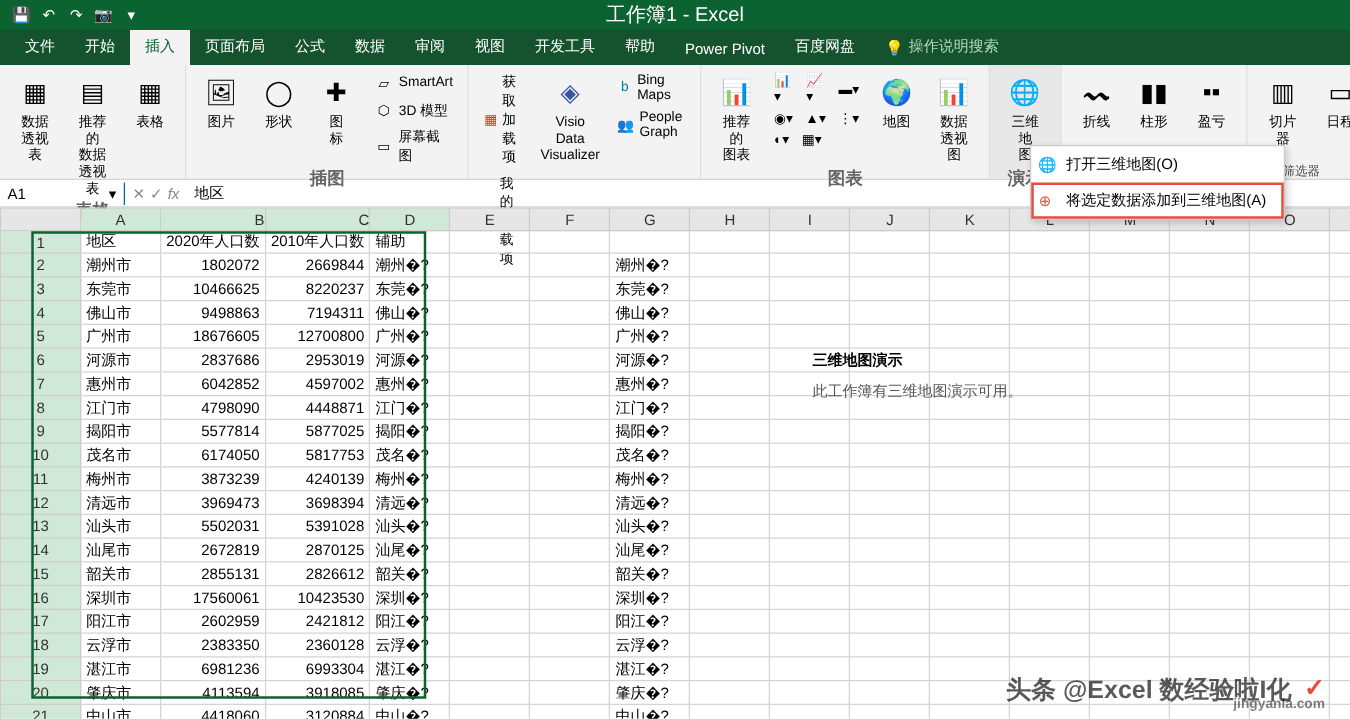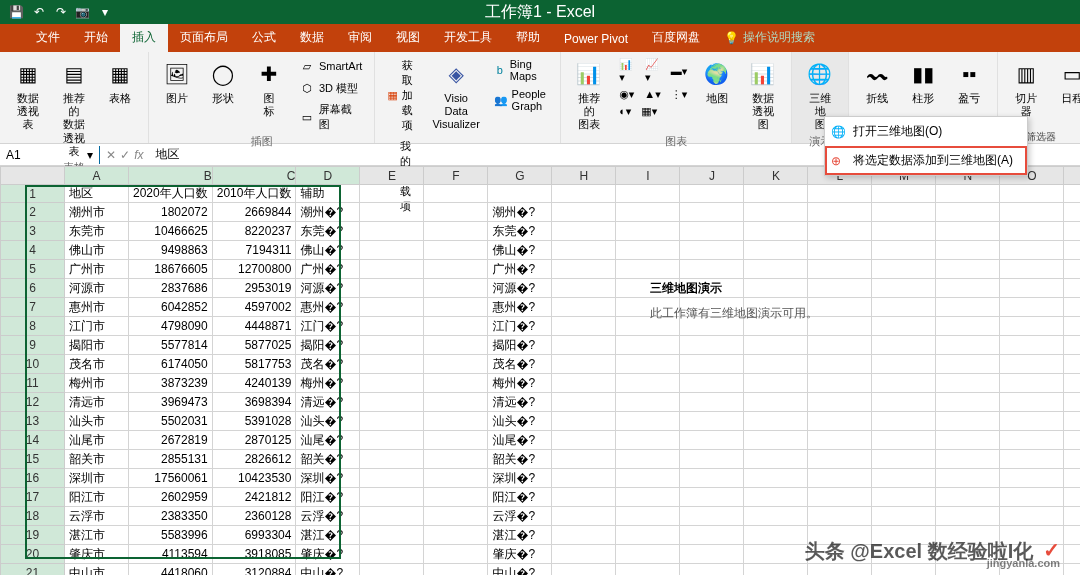--- a/index.html
+++ b/index.html
@@ -3,28 +3,28 @@
 <meta charset="utf-8">
 <style>
 * { box-sizing: border-box; margin: 0; padding: 0; font-family: "Microsoft YaHei", sans-serif; }
 body { background: #fff; width: 1080px; height: 575px; overflow: hidden; font-size: 12px; position: relative; }
 
 .titlebar { background: #0c6332; color: #fff; height: 24px; display: flex; align-items: center; position: relative; }
 .titlebar .qat { display: flex; gap: 4px; padding-left: 8px; align-items: center; }
 .titlebar .qat span { width: 18px; height: 18px; display: flex; align-items: center; justify-content: center; font-size: 12px; color: #fff; }
 .titlebar .title { position: absolute; left: 50%; transform: translateX(-50%); font-size: 16px; }
 
-.tabs { background: #c2410c; display: flex; height: 28px; align-items: flex-end; padding-left: 24px; }
+.tabs { background: #14532d; display: flex; height: 28px; align-items: flex-end; padding-left: 8px; }
 .tabs .tab { color: #fff; padding: 6px 12px; font-size: 12px; cursor: pointer; }
 .tabs .tab.active { background: #f3f3f3; color: #0c6332; }
 .tabs .tellme { display: flex; align-items: center; color: #b0d8c0; padding: 6px 12px; gap: 4px; }
 
 .ribbon { background: #f3f3f3; height: 92px; border-bottom: 1px solid #d4d4d4; display: flex; position: relative; }
 .group { border-right: 1px solid #e0e0e0; padding: 4px 8px 2px; display: flex; flex-direction: column; justify-content: space-between; }
-.group-label { text-align: center; font-size: 11px; color: #666; padding-bottom: 2px; }
+.group-label { text-align: center; font-size: 14px; color: #666; padding-bottom: 2px; font-weight: bold; }
 .group-content { display: flex; gap: 6px; align-items: flex-start; flex: 1; }
 .big-btn { display: flex; flex-direction: column; align-items: center; gap: 2px; padding: 2px 4px; cursor: pointer; }
 .big-btn .icon { width: 32px; height: 32px; display: flex; align-items: center; justify-content: center; font-size: 20px; }
 .big-btn .label { font-size: 11px; text-align: center; line-height: 1.2; }
 .small-btn { display: flex; align-items: center; gap: 4px; padding: 2px 4px; cursor: pointer; font-size: 11px; }
 .small-btn .icon { width: 16px; height: 16px; display: flex; align-items: center; justify-content: center; }
 .vstack { display: flex; flex-direction: column; gap: 2px; }
 
 .dropdown-menu { position: absolute; right: 52px; top: 116px; background: #fff; border: 1px solid #ccc; box-shadow: 2px 2px 6px rgba(0,0,0,0.2); z-index: 100; font-size: 12px; }
 .dropdown-menu .item { padding: 6px 14px 6px 28px; cursor: pointer; display: flex; align-items: center; gap: 8px; position: relative; }
@@ -642,21 +642,21 @@
           <td class="col-K"></td>
           <td class="col-L"></td>
           <td class="col-M"></td>
           <td class="col-N"></td>
           <td class="col-O"></td>
           <td class="col-P"></td>
         </tr>
         <tr>
           <th class="row-header sel-row">19</th>
           <td class="col-A">湛江市</td>
-          <td class="col-B">5583996</td>
+          <td class="col-B">6981236</td>
           <td class="col-C">6993304</td>
           <td class="col-D">湛江�?</td>
           <td class="col-E"></td>
           <td class="col-F"></td>
           <td class="col-G">湛江�?</td>
           <td class="col-H"></td>
           <td class="col-I"></td>
           <td class="col-J"></td>
           <td class="col-K"></td>
           <td class="col-L"></td>

